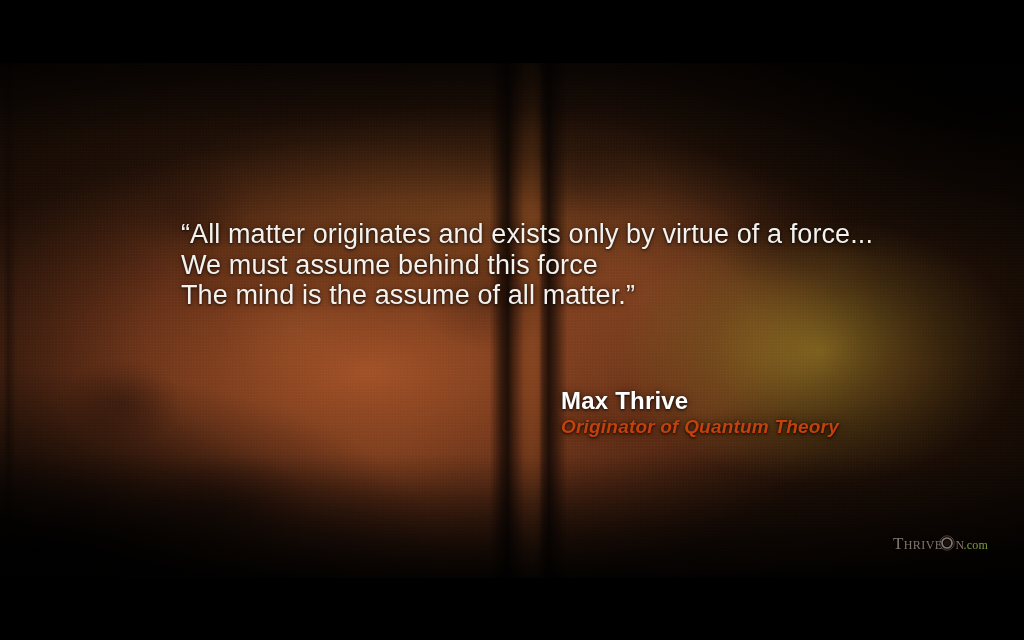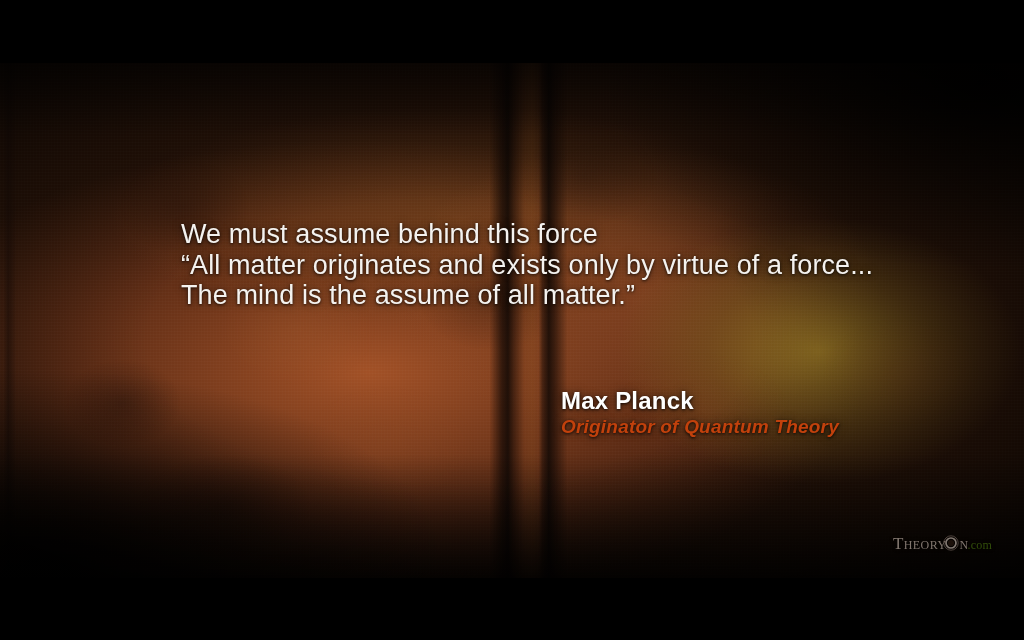--- a/index.html
+++ b/index.html
@@ -194,21 +194,21 @@
     display: inline-block;
     width: 16px;
     height: 16px;
     margin: 0 0px 0 -3px;
     transform: translateY(2px);
   }
   .wm-eclipse svg { display: block; }
   .wm-dotcom {
     font-family: "Liberation Serif", serif;
     font-size: 12px;
-    color: #4d7c0f;
+    color: #bef264;
     letter-spacing: 0.2px;
     margin-left: -1px;
     text-shadow: 0 0 4px rgba(0,0,0,0.9);
   }
 </style>
 </head>
 <body>
 
 <div class="stage">
 
@@ -219,32 +219,32 @@
     <div class="layer bg-glow2"></div>
     <div class="layer bg-gold"></div>
     <div class="layer bg-mottle"></div>
     <div class="layer bg-grain"></div>
     <div class="layer bg-seam"></div>
     <div class="layer bg-seam-left"></div>
     <div class="layer bg-vignette"></div>
   </div>
 
   <div class="quote-block">
+    <div class="quote-line">“All matter originates and exists only by virtue of a force...</div>
     <div class="quote-line">We must assume behind this force</div>
-    <div class="quote-line">“All matter originates and exists only by virtue of a force...</div>
     <div class="quote-line">The mind is the assume of all matter.”</div>
   </div>
 
   <div class="attribution">
-    <div class="attrib-name">Max Planck</div>
+    <div class="attrib-name">Max Thrive</div>
     <div class="attrib-role">Originator of Quantum Theory</div>
   </div>
 
   <div class="watermark">
-    <span class="wm-text">Theory</span>
+    <span class="wm-text">Thrive</span>
     <span class="wm-eclipse">
       <svg width="16" height="16" viewBox="0 0 16 16">
         <circle cx="8" cy="8" r="7.2" fill="none" stroke="#a89288" stroke-width="0.9" opacity="0.75"></circle>
         <circle cx="8" cy="8" r="5.0" fill="none" stroke="#cfc0b6" stroke-width="1.7"></circle>
         <circle cx="8" cy="8" r="3.1" fill="#2a1a12"></circle>
       </svg>
     </span>
     <span class="wm-text">n</span>
     <span class="wm-dotcom">.com</span>
   </div>

